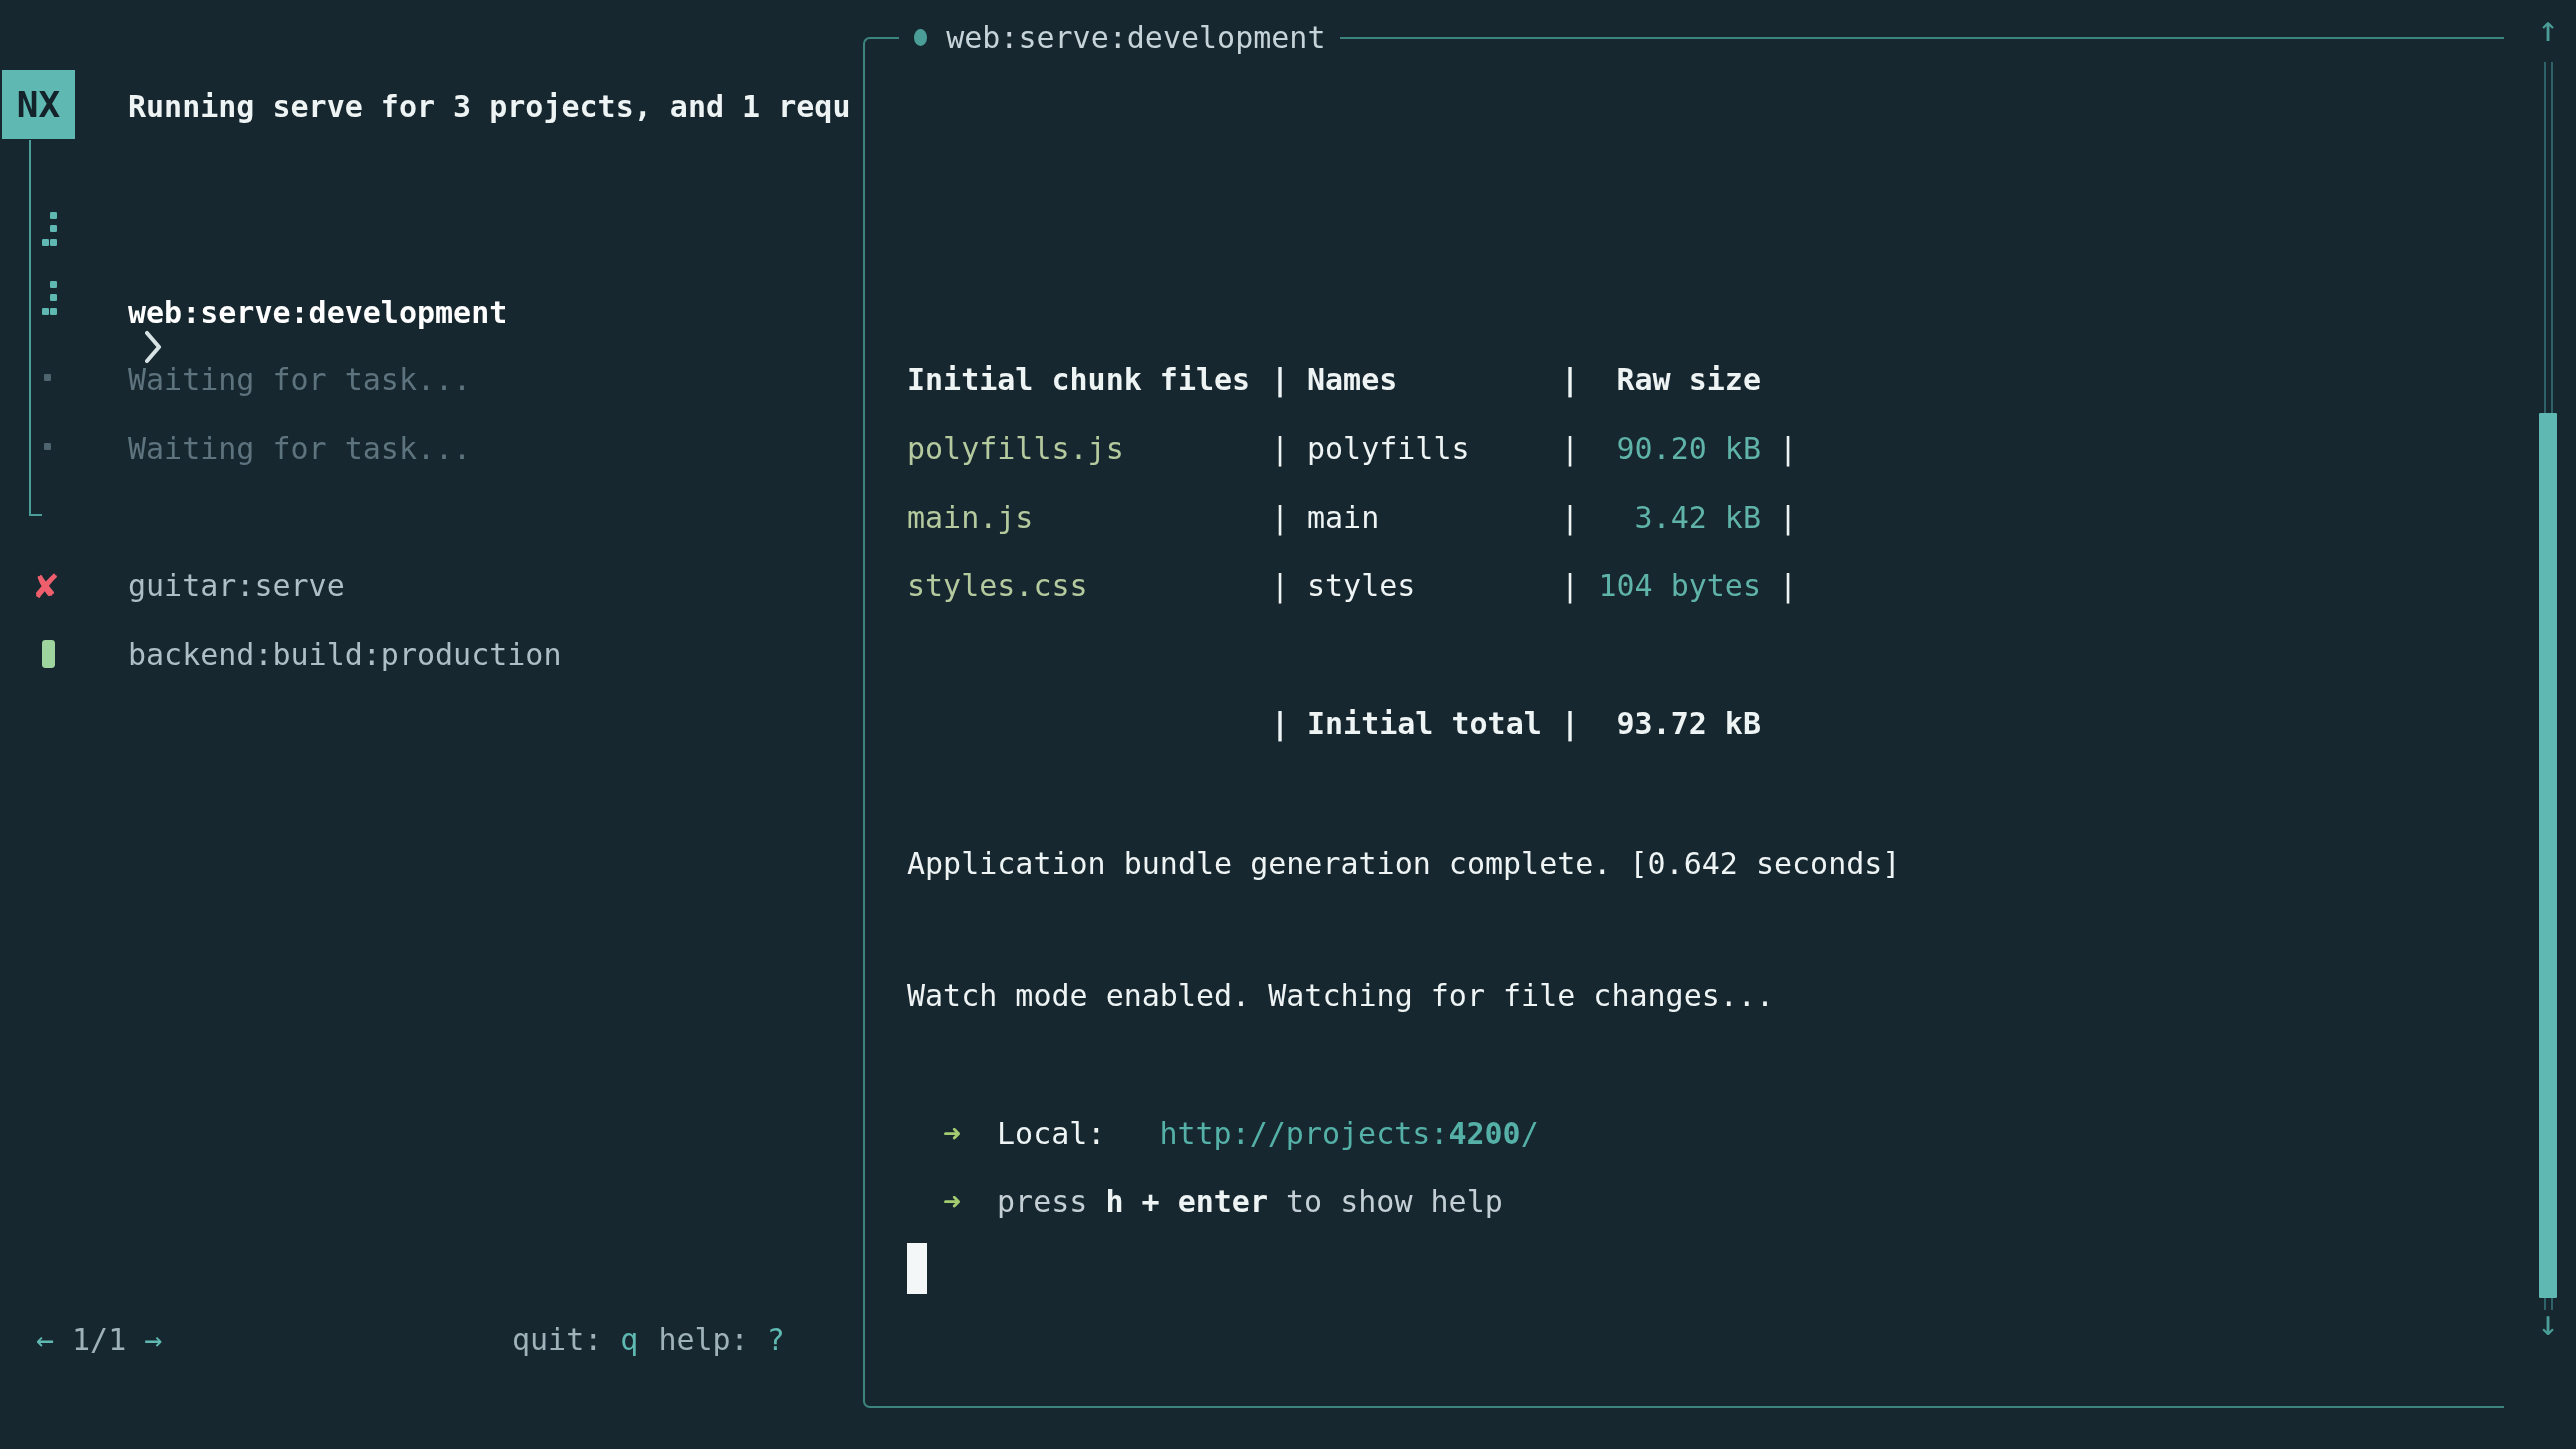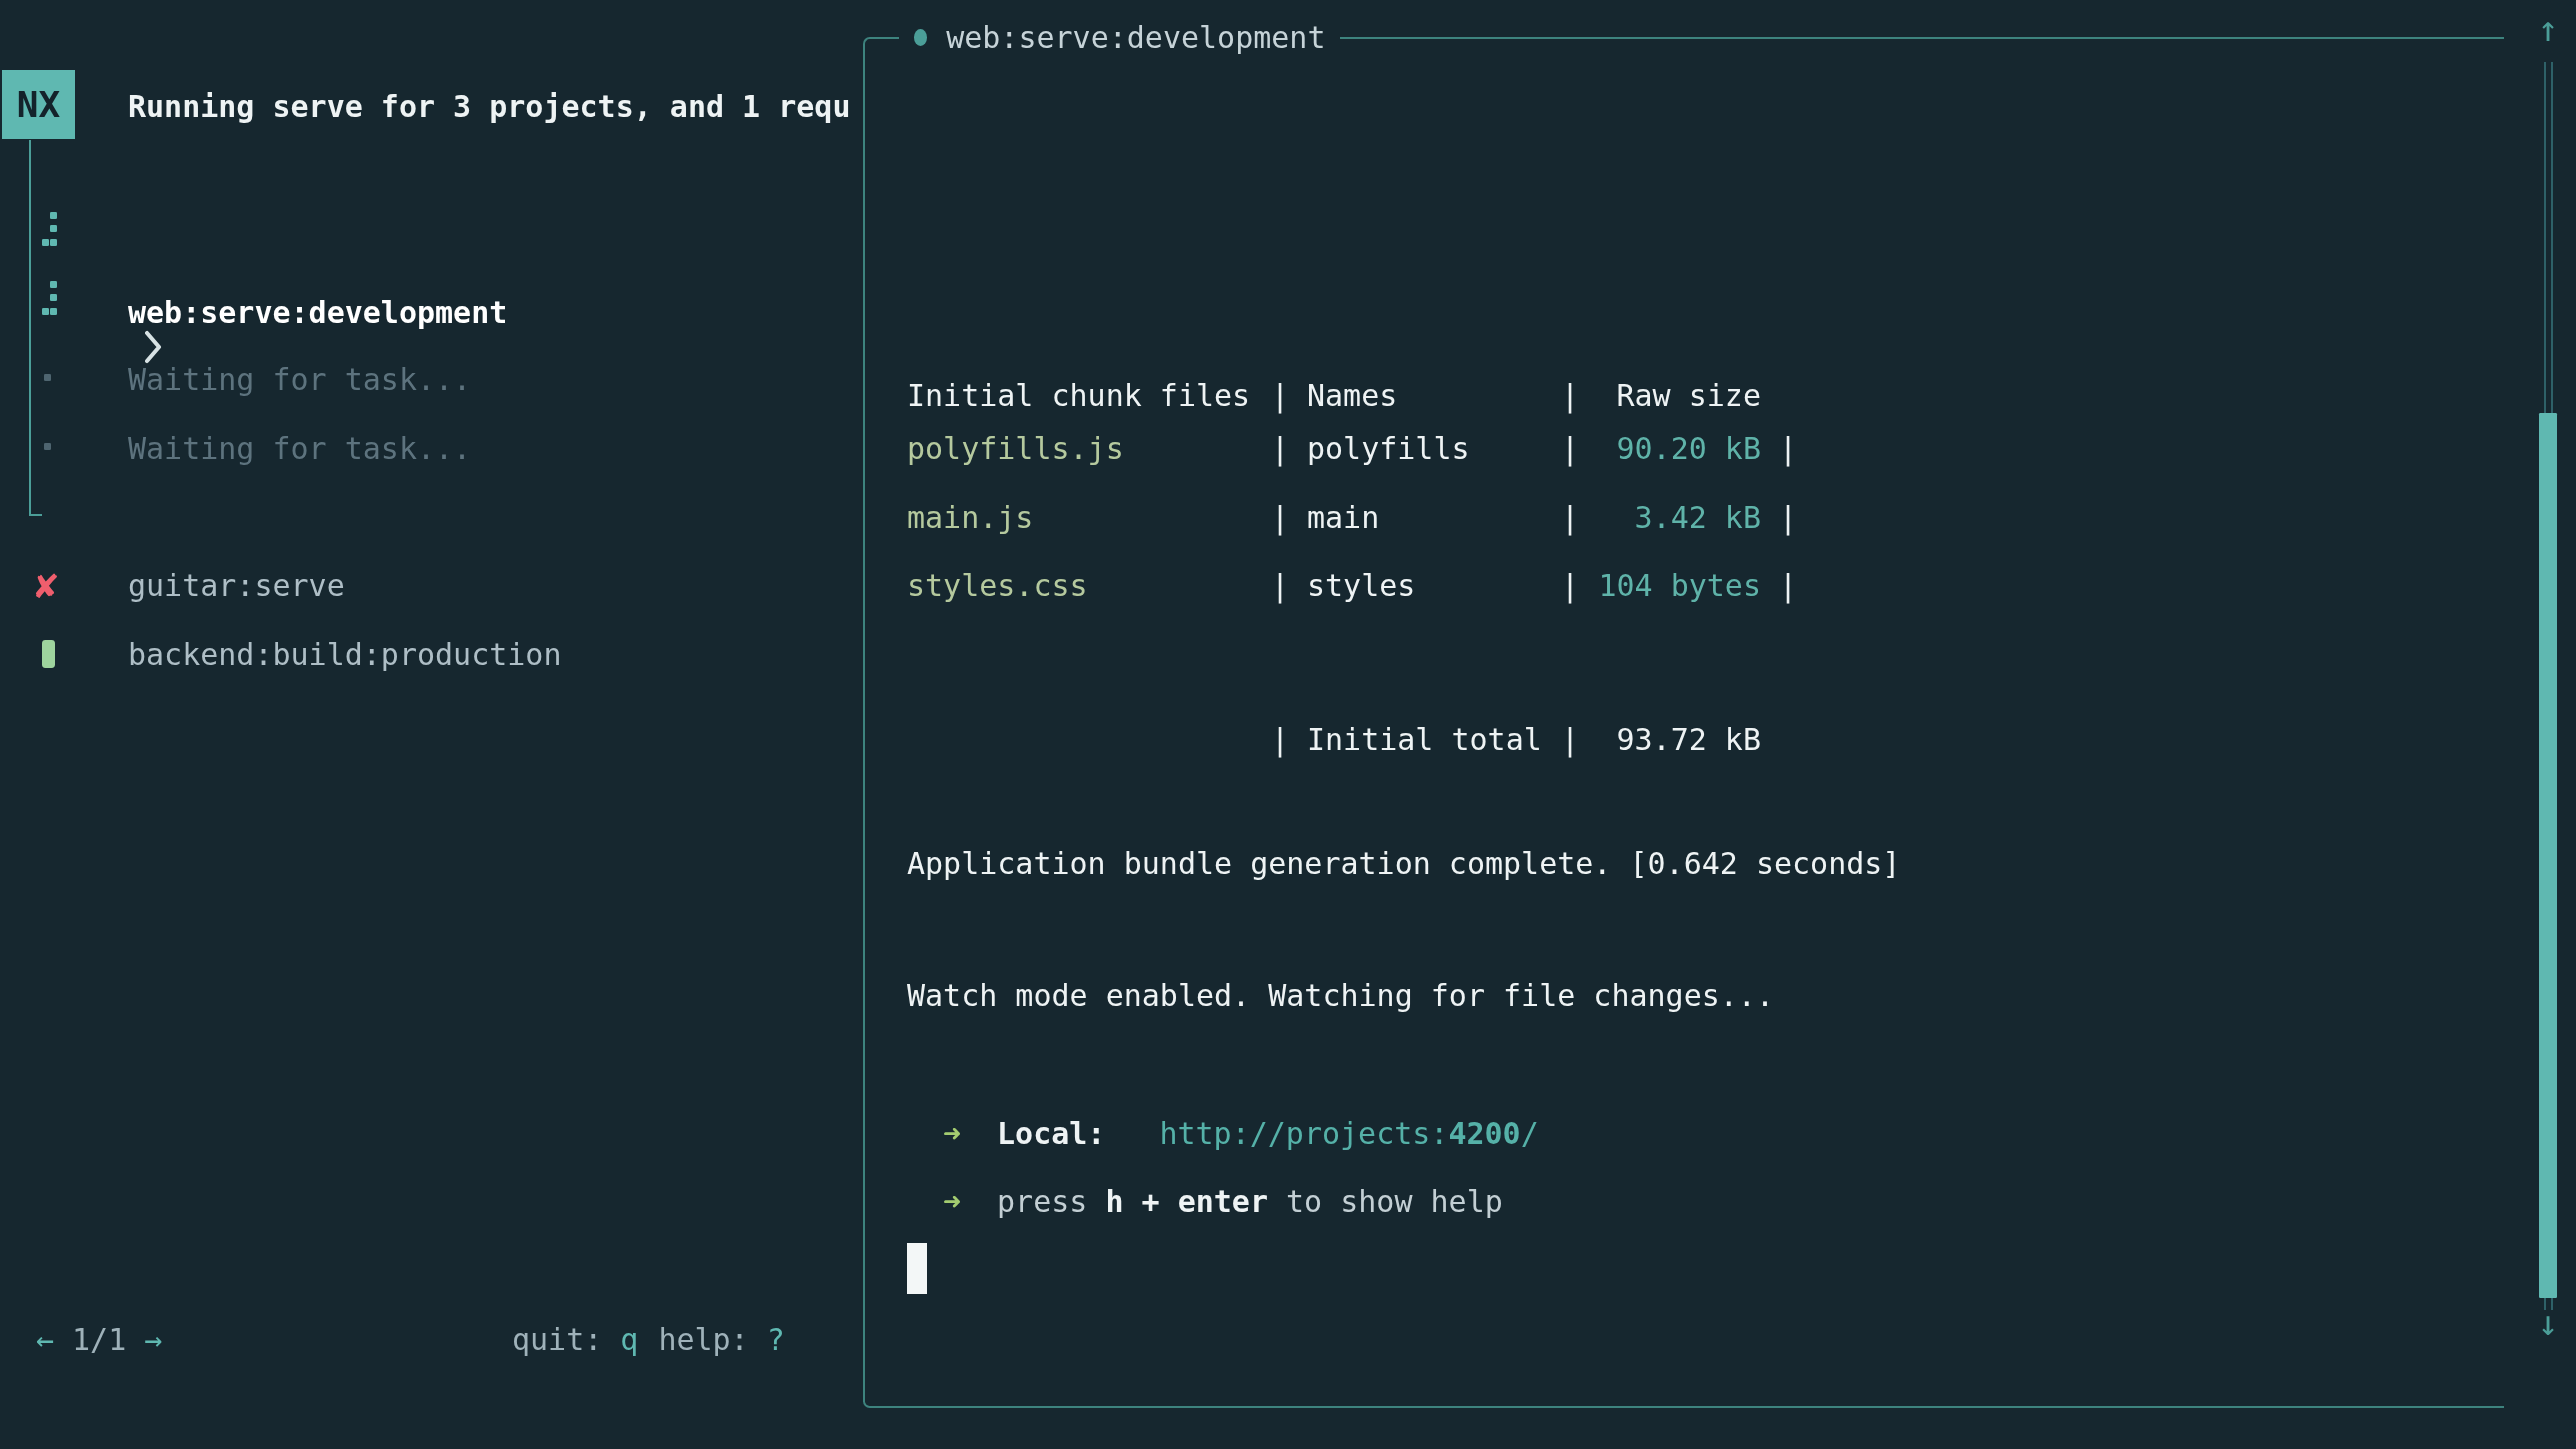--- a/index.html
+++ b/index.html
@@ -1,20 +1,20 @@
 <!DOCTYPE html>
 <html style="--bg: #16272f; --border: #3d837e; --accent: #5fb8b1; --rail: #4b9e98; --track: #2e6168; --badgetext: #14232b; --title: #c6d3d8; --white: #eef3f4; --gray: #aebec6; --gray2: #c3cfd4; --dim: #5d737e; --label: #9fb2ba; --red: #ef5e6d; --green: #9ed49e; --yellow: #f2c360; --file: #b5c99e; --size: #5fb3a9; --url: #55b1a8; --arrow: #a3cc70; --wdot: #4e6570; --cursor: #f3f7f7;font-size:10.7px"><head>
 <meta charset="utf-8">
 <style>
   html,body{margin:0;padding:0;background:#10202a;}
   .screen{position:relative;width:2576px;height:1449px;overflow:hidden;
     background:var(--bg);font-family:"DejaVu Sans Mono",monospace;
     font-size:30px;color:var(--white);}
   .line{position:absolute;height:68px;display:flex;align-items:center;white-space:pre;}
-  .bold{font-weight:400;align-items:flex-end;}
+  .bold{font-weight:700;}
 
   
   .sidebar{position:absolute;left:0;top:0;width:863px;height:1449px;overflow:hidden;}
   .nx-badge{position:absolute;left:2px;top:70px;width:73px;height:69px;
     background:var(--accent);color:var(--badgetext);font-weight:700;font-size:36px;
     display:flex;align-items:center;justify-content:center;}
   .rail{position:absolute;left:29px;top:140px;width:11.4px;height:374px;
     border-left:2.7px solid var(--rail);border-bottom:2.7px solid var(--rail);}
   .side-header{left:128px;top:72px;font-weight:700;color:var(--white);}
   .task-row{left:0;width:863px;}
@@ -55,21 +55,21 @@
   .tname{display:inline-block;width:254px;}
   .tsize{display:inline-block;width:182px;text-align:right;}
   .sep1{display:inline-block;width:36px;}
   .sep2{display:inline-block;width:18px;}
   .sep3{display:inline-block;width:36px;text-align:right;}
   .file{color:var(--file);}
   .size{color:var(--size);}
   .pipe{color:var(--white);}
   .plain{color:var(--white);}
   .arrow-g{color:var(--arrow);margin-left:36px;}
-  .loc-label{color:var(--white);font-weight:700;margin-left:36px;}
+  .loc-label{color:var(--white);font-weight:400;margin-left:36px;}
   .loc-url{color:var(--url);margin-left:54px;}
   .loc-port{font-weight:700;}
   .press-text{color:var(--gray2);margin-left:36px;}
   .press-keys{color:var(--white);font-weight:700;}
   .cursor{position:absolute;left:907px;top:1243px;width:20px;height:51px;background:var(--cursor);}
 
   
   .sb-arrow{position:absolute;left:2528px;width:40px;text-align:center;
     font-size:35px;color:var(--rail);}
   .sb-up{top:9.4px;} .sb-down{top:1303px;}

